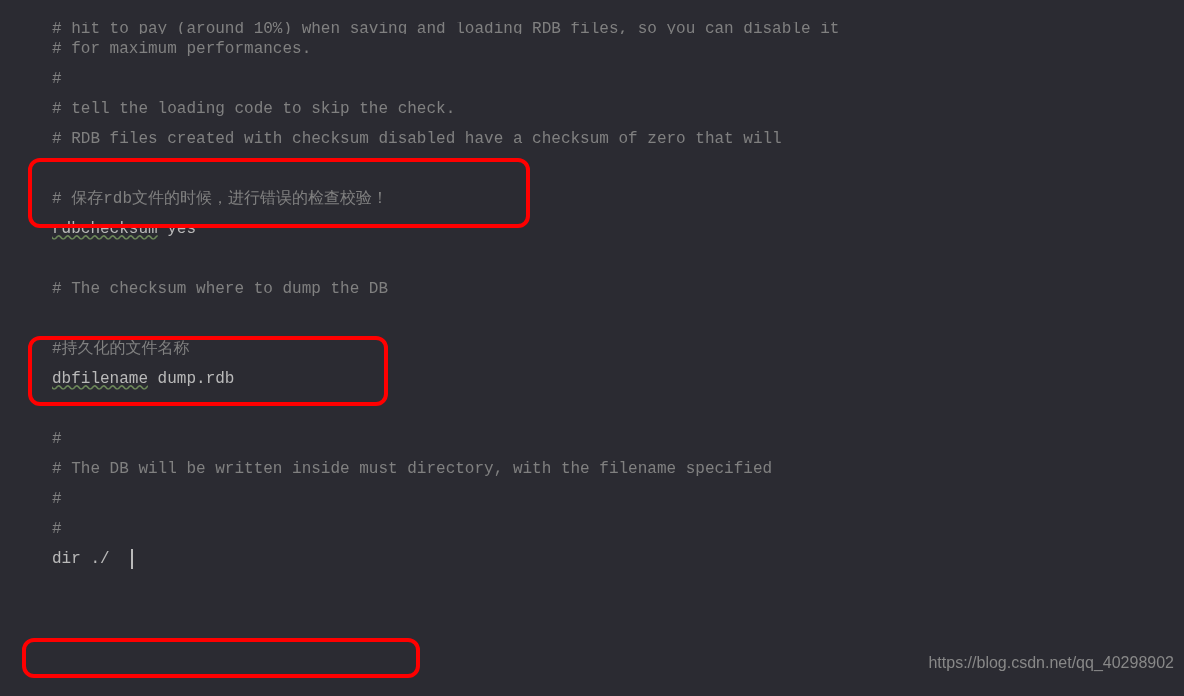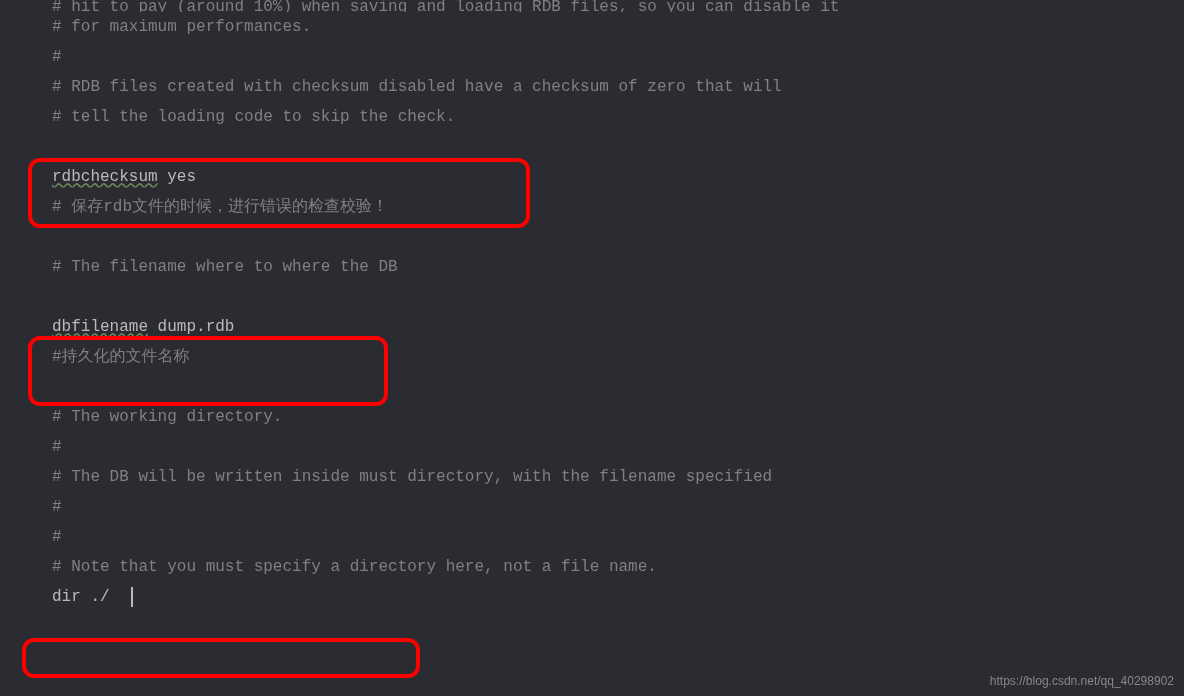--- a/index.html
+++ b/index.html
@@ -14,20 +14,21 @@
       color: #a9b7c6;
       overflow: hidden;
       width: 1184px;
       height: 696px;
       position: relative;
     }
     .editor {
       padding: 0 0 0 52px;
       line-height: 30px;
       position: relative;
+      margin-top: 22px;
     }
     .line {
       white-space: pre;
       height: 30px;
       display: flex;
       align-items: center;
     }
     .comment {
       color: #808080;
     }
@@ -48,24 +49,24 @@
     .cursor {
       display: inline-block;
       width: 2px;
       height: 20px;
       background: #bababa;
       margin-left: 2px;
       vertical-align: middle;
     }
     .watermark {
       position: absolute;
-      bottom: 8px;
+      bottom: 24px;
       right: 10px;
       color: #888;
-      font-size: 12px;
+      font-size: 16px;
       font-family: Arial, sans-serif;
       z-index: 20;
     }
     .line-partial-top {
       height: 12px;
       overflow: hidden;
       display: flex;
       align-items: flex-end;
     }
     .line-partial-top span {
@@ -79,63 +80,57 @@
   <div class="line line-partial-top">
     <span class="comment"># hit to pay (around 10%) when saving and loading RDB files, so you can disable it</span>
   </div>
   <div class="line">
     <span class="comment"># for maximum performances.</span>
   </div>
   <div class="line">
     <span class="comment">#</span>
   </div>
   <div class="line">
-    <span class="comment"># RDB files created with checksum disabled have a checksum of zero that will</span>
+    <span class="comment"># tell the loading code to skip the check.</span>
   </div>
   <div class="line">
-    <span class="comment"># tell the loading code to skip the check.</span>
+    <span class="comment"># RDB files created with checksum disabled have a checksum of zero that will</span>
   </div>
   <div class="line"></div>
   <div class="line">
-    <span class="code-text"><span class="wavy-underline">rdbchecksum</span> yes</span>
+    <span class="comment"># 保存rdb文件的时候，进行错误的检查校验！</span>
   </div>
   <div class="line">
-    <span class="comment"># 保存rdb文件的时候，进行错误的检查校验！</span>
+    <span class="code-text"><span class="wavy-underline">rdbchecksum</span> yes</span>
   </div>
   <div class="line"></div>
   <div class="line">
-    <span class="comment"># The filename where to where the DB</span>
+    <span class="comment"># The checksum where to dump the DB</span>
   </div>
   <div class="line"></div>
   <div class="line">
+    <span class="comment">#持久化的文件名称</span>
+  </div>
+  <div class="line">
     <span class="code-text"><span class="wavy-underline">dbfilename</span> dump.rdb</span>
   </div>
-  <div class="line">
-    <span class="comment">#持久化的文件名称</span>
-  </div>
   <div class="line"></div>
-  <div class="line">
-    <span class="comment"># The working directory.</span>
-  </div>
   <div class="line">
     <span class="comment">#</span>
   </div>
   <div class="line">
     <span class="comment"># The DB will be written inside must directory, with the filename specified</span>
   </div>
   <div class="line">
     <span class="comment">#</span>
   </div>
   <div class="line">
     <span class="comment">#</span>
   </div>
   <div class="line">
-    <span class="comment"># Note that you must specify a directory here, not a file name.</span>
-  </div>
-  <div class="line">
     <span class="code-text">dir ./  </span><span class="cursor"></span>
   </div>
 </div>
 
 <div class="highlight-box" style="top:158px;left:28px;width:502px;height:70px;"></div>
 <div class="highlight-box" style="top:336px;left:28px;width:360px;height:70px;"></div>
 <div class="highlight-box" style="top:638px;left:22px;width:398px;height:40px;"></div>
 
 <div class="watermark">https://blog.csdn.net/qq_40298902</div>
 

